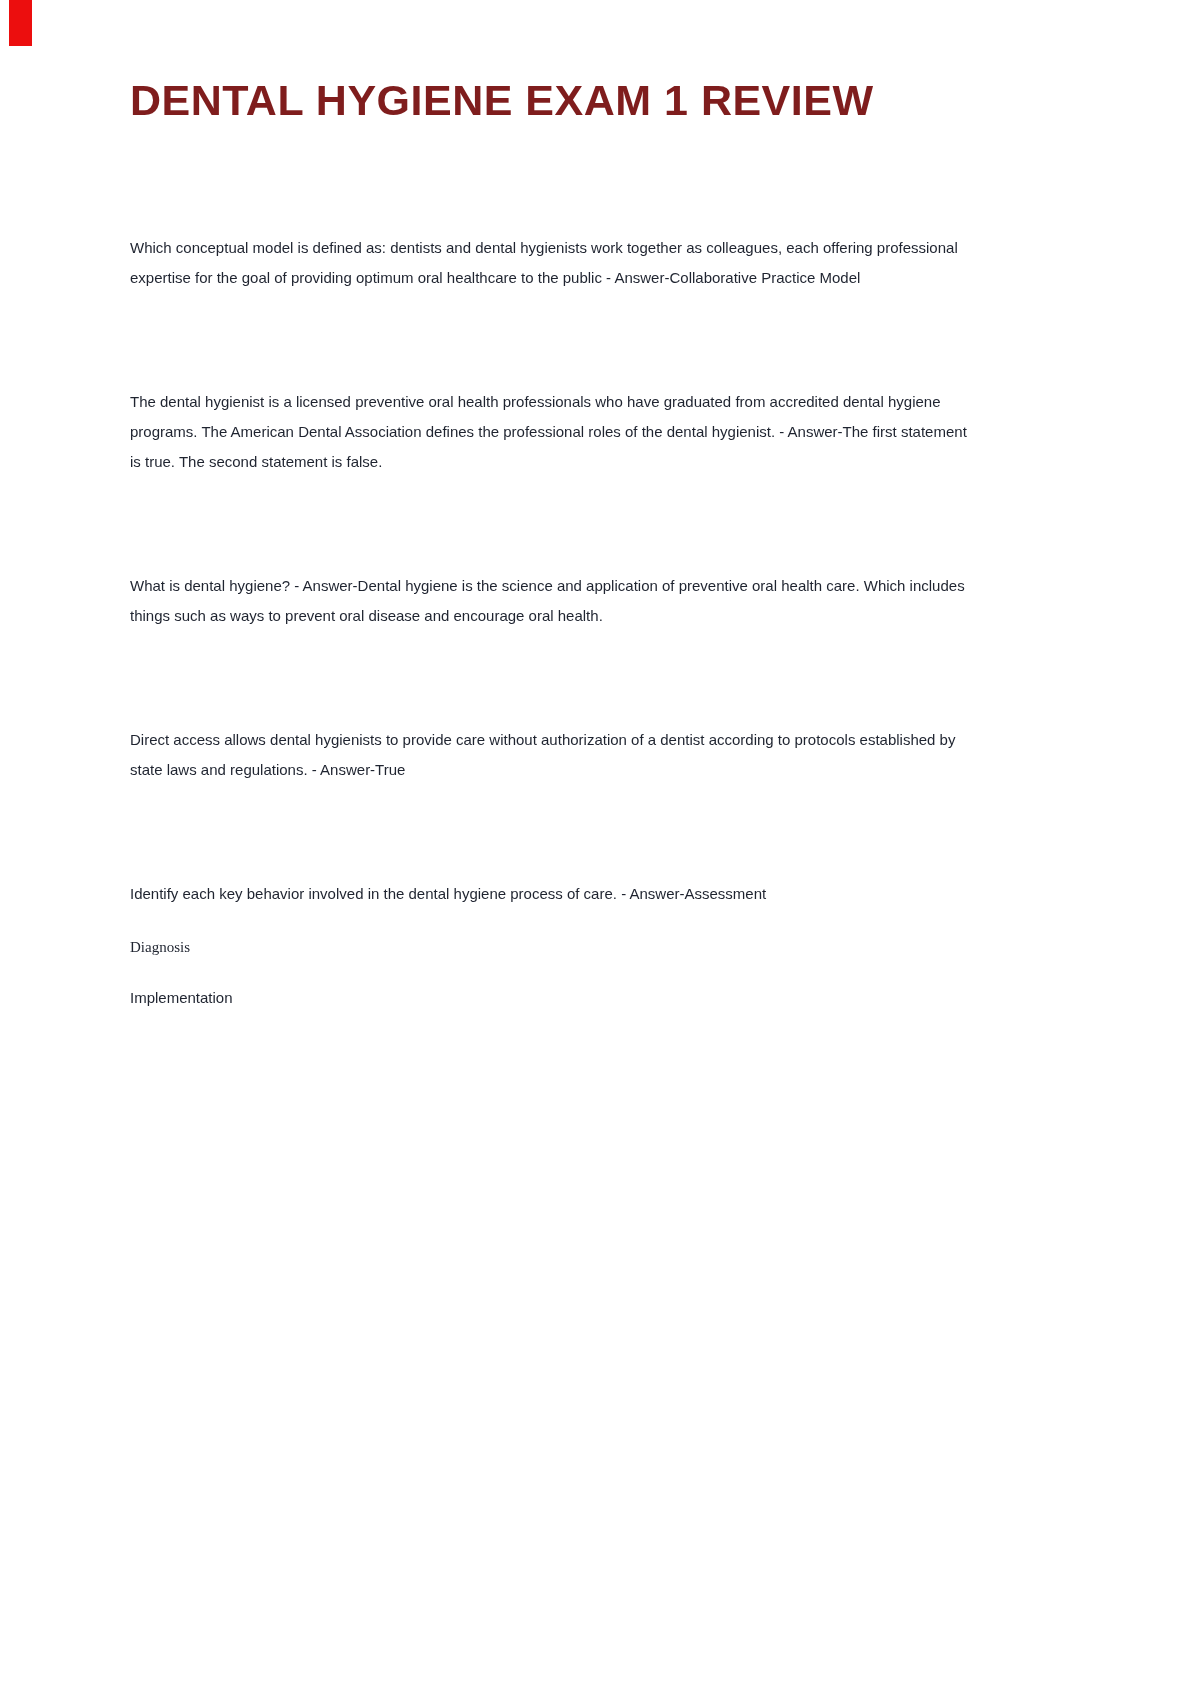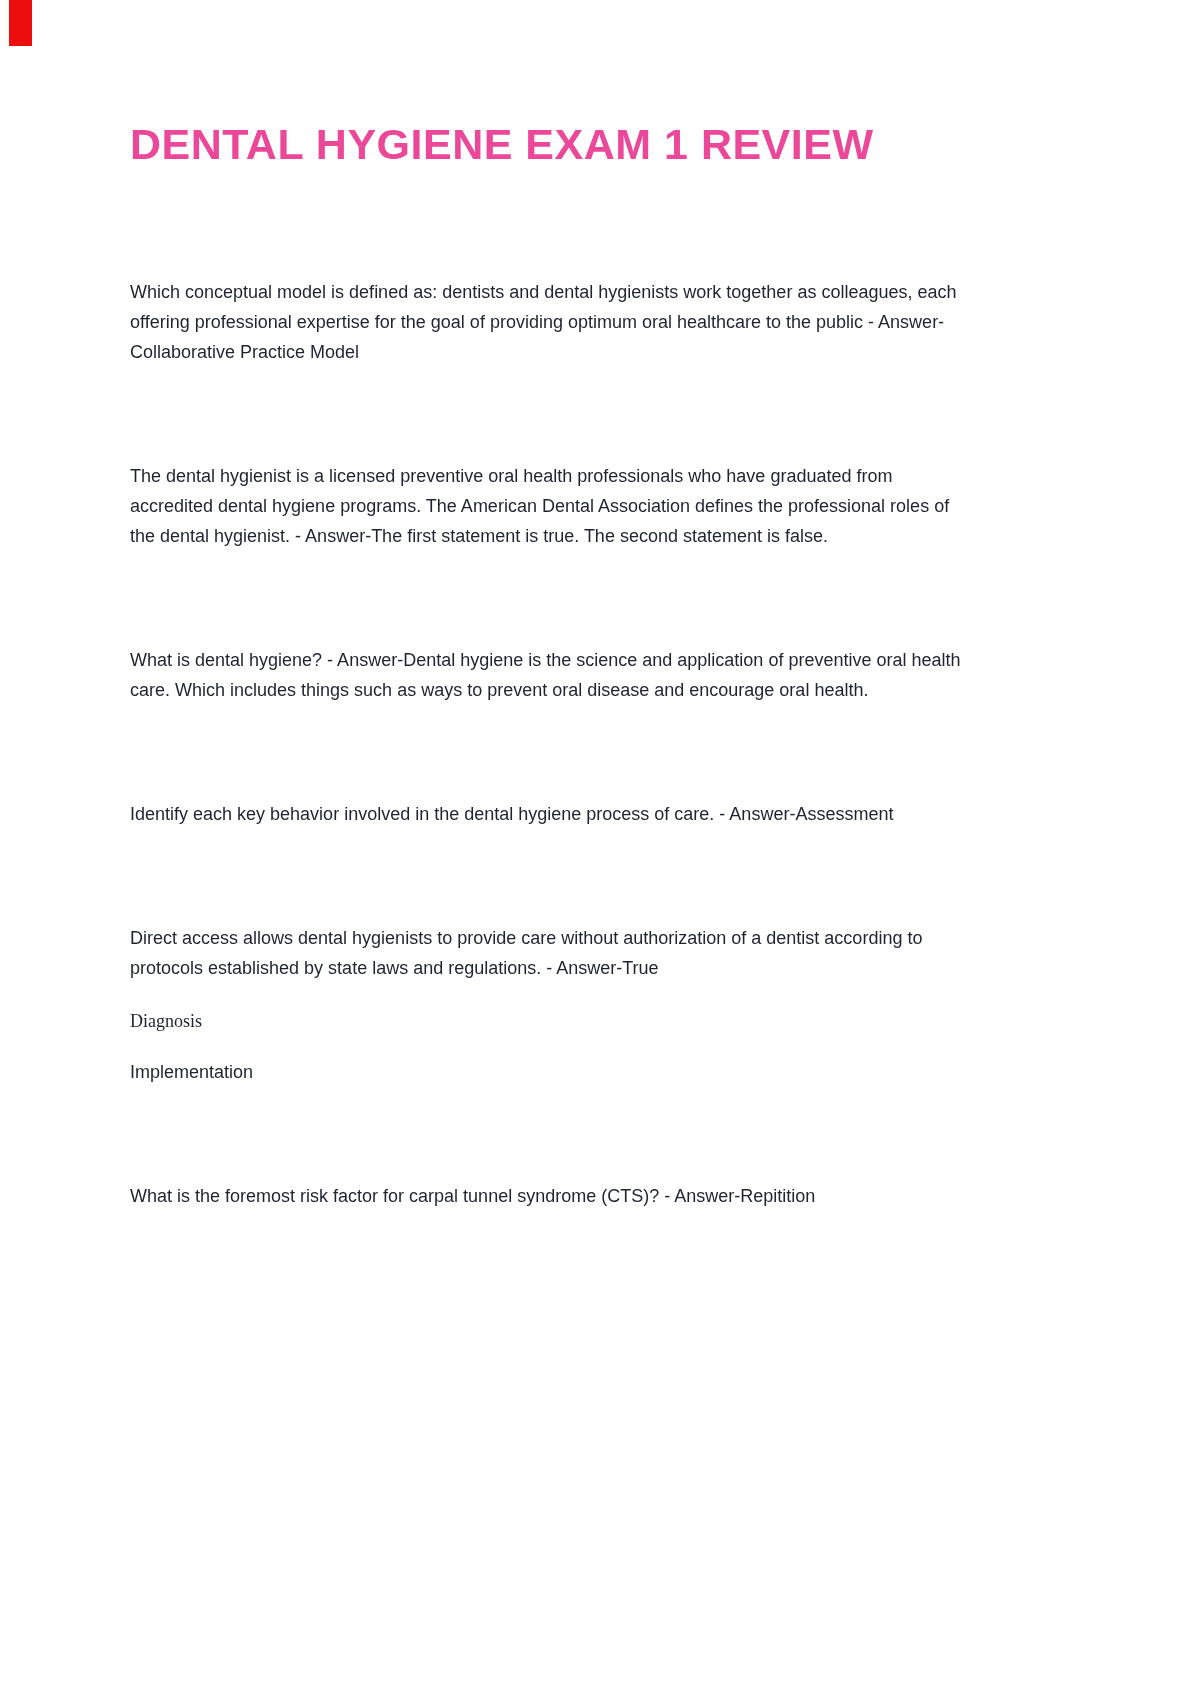--- a/index.html
+++ b/index.html
@@ -23,32 +23,32 @@
     width: 23px;
     height: 46px;
     background: #ec0e0e;
   }
 
   .doc {
     padding: 0 228px 0 130px;
   }
 
   h1.doc-title {
-    margin-top: 120px;
+    margin-top: 76px;
     font-size: 43px;
     font-weight: 700;
     letter-spacing: 0.5px;
-    color: #ec4899;
+    color: #7f1d1d;
     line-height: 1.15;
     font-family: "Liberation Sans", sans-serif;
   }
 
   .doc-body {
     color: #1f2430;
-    font-size: 18px;
+    font-size: 15px;
     line-height: 30px;
   }
 
   .para {
     margin-top: 94px;
   }
 
   .para.first {
     margin-top: 108px;
   }
@@ -72,26 +72,25 @@
   <h1 class="doc-title">DENTAL HYGIENE EXAM 1 REVIEW</h1>
 
   <div class="doc-body">
 
     <p class="para first">Which conceptual model is defined as: dentists and dental hygienists work together as colleagues, each offering professional expertise for the goal of providing optimum oral healthcare to the public - Answer-Collaborative Practice Model</p>
 
     <p class="para">The dental hygienist is a licensed preventive oral health professionals who have graduated from accredited dental hygiene programs. The American Dental Association defines the professional roles of the dental hygienist. - Answer-The first statement is true. The second statement is false.</p>
 
     <p class="para">What is dental hygiene? - Answer-Dental hygiene is the science and application of preventive oral health care. Which includes things such as ways to prevent oral disease and encourage oral health.</p>
 
+    <p class="para">Direct access allows dental hygienists to provide care without authorization of a dentist according to protocols established by state laws and regulations. - Answer-True</p>
+
     <p class="para">Identify each key behavior involved in the dental hygiene process of care. - Answer-Assessment</p>
-
-    <p class="para">Direct access allows dental hygienists to provide care without authorization of a dentist according to protocols established by state laws and regulations. - Answer-True</p>
 
     <p class="line first-line">Diagnosis</p>
 
 
     <p class="line">Implementation</p>
 
 
-    <p class="para">What is the foremost risk factor for carpal tunnel syndrome (CTS)? - Answer-Repitition</p>
 
   </div>
 </div>
 
 </body></html>

